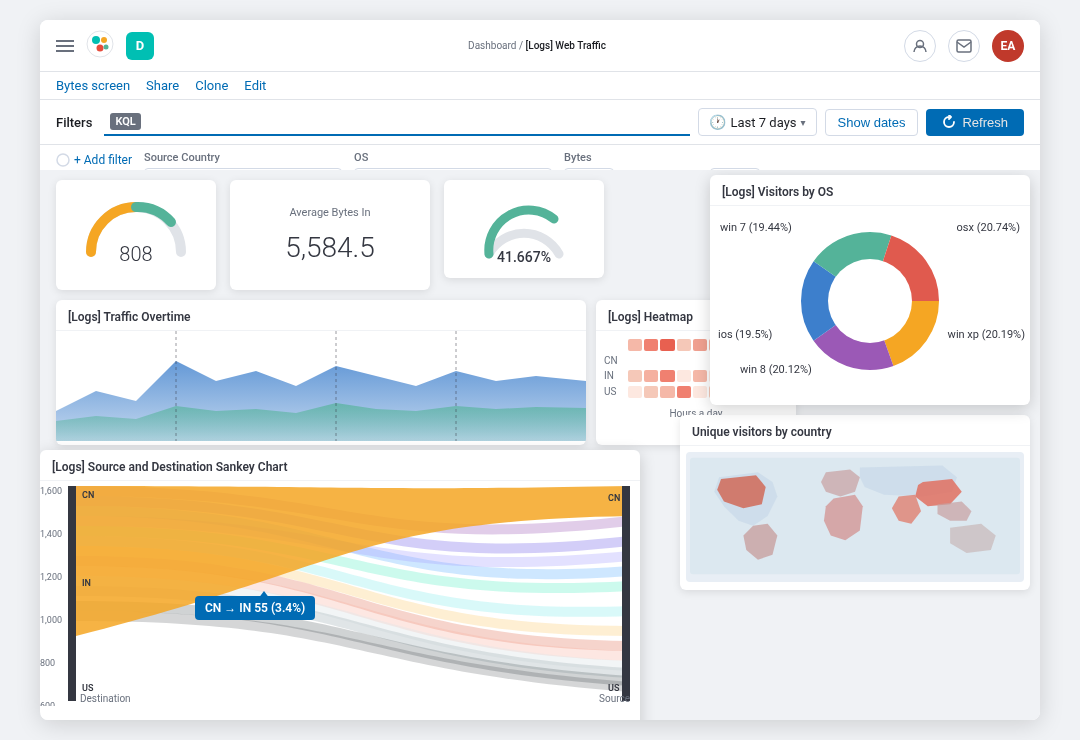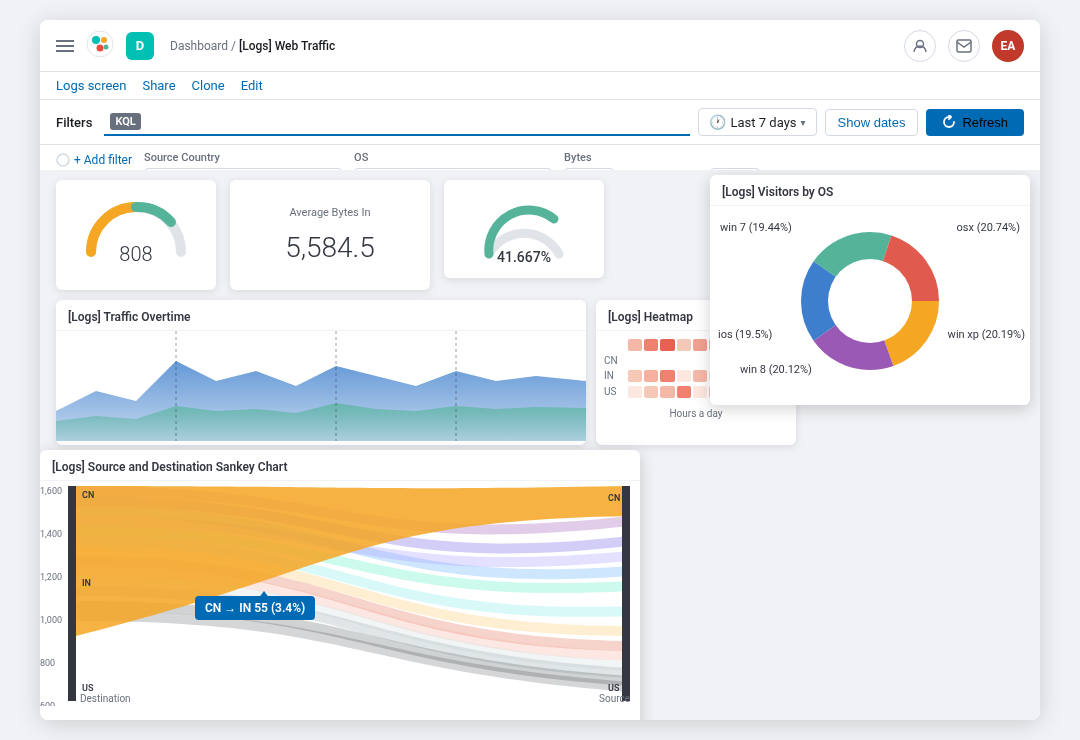--- a/index.html
+++ b/index.html
@@ -36,21 +36,21 @@
     .hamburger-icon span { display: block; width: 18px; height: 2px; background: #69707d; margin: 3px 0; }
     .logo { margin-right: 12px; }
     .logo svg { width: 28px; height: 28px; }
     .app-badge {
       width: 28px; height: 28px; border-radius: 6px;
       background: #00bfb3; color: #fff; font-size: 13px; font-weight: 700;
       display: flex; align-items: center; justify-content: center;
       margin-right: 16px;
     }
     .breadcrumb {
-      font-size: 12px; color: #69707d; flex: 1;
+      font-size: 10px; color: #69707d; flex: 1; text-align: center;
     }
     .breadcrumb .current { color: #1a1c21; font-weight: 500; }
     .nav-icons { display: flex; align-items: center; gap: 12px; }
     .nav-icon-btn {
       width: 32px; height: 32px; border-radius: 50%;
       border: 1px solid #d3dae6; display: flex; align-items: center; justify-content: center;
       cursor: pointer; background: #fff; color: #69707d; font-size: 14px;
     }
     .avatar {
       width: 32px; height: 32px; border-radius: 50%;
@@ -94,21 +94,21 @@
       cursor: pointer; font-size: 13px; color: #1a1c21; background: #fff;
     }
     .time-icon { color: #006bb4; font-size: 14px; }
     .time-text { color: #1a1c21; font-size: 13px; }
     .show-dates-btn {
       border: 1px solid #d3dae6; border-radius: 4px; padding: 5px 12px;
       cursor: pointer; font-size: 13px; color: #006bb4; background: #fff;
     }
     .refresh-btn {
       border: none; border-radius: 4px; padding: 6px 16px;
-      cursor: pointer; font-size: 13px; color: #000000; background: #006bb4;
+      cursor: pointer; font-size: 13px; color: #e5e5e5; background: #006bb4;
       display: flex; align-items: center; gap: 6px; font-weight: 500;
     }
     .add-filter {
       font-size: 12px; color: #006bb4; cursor: pointer;
       display: flex; align-items: center; gap: 4px;
     }
     .filter-group { display: flex; flex-direction: column; gap: 4px; }
     .filter-label { font-size: 11px; color: #69707d; font-weight: 500; }
     .filter-select {
       border: 1px solid #d3dae6; border-radius: 4px; padding: 5px 10px;
@@ -233,21 +233,21 @@
         <svg width="16" height="14" viewBox="0 0 16 14" fill="none">
           <rect x="1" y="1" width="14" height="12" rx="1.5" stroke="#69707d" stroke-width="1.5"></rect>
           <path d="M1 3l7 5 7-5" stroke="#69707d" stroke-width="1.5"></path>
         </svg>
       </div>
       <div class="avatar">EA</div>
     </div>
   </div>
 
   <div class="action-bar">
-    <a class="action-link">Logs screen</a>
+    <a class="action-link">Bytes screen</a>
     <a class="action-link">Share</a>
     <a class="action-link">Clone</a>
     <a class="action-link">Edit</a>
   </div>
 
   <div class="filter-bar">
     <span class="filters-label">Filters</span>
     <div class="search-wrapper">
       <span class="kql-badge">KQL</span>
     </div>
@@ -477,15 +477,45 @@
 
         <div class="sankey-tooltip" style="left:155px;top:115px;">CN → IN 55 (3.4%)</div>
 
         <div style="position:absolute;left:218px;top:110px;width:0;height:0;border-left:6px solid transparent;border-right:6px solid transparent;border-bottom:8px solid #006bb4;z-index:21;"></div>
 
         <div style="position:absolute;bottom:2px;left:40px;font-size:10px;color:#69707d;">Destination</div>
         <div style="position:absolute;bottom:2px;right:10px;font-size:10px;color:#69707d;">Source</div>
       </div>
     </div>
 
+    <div class="worldmap-card" style="right:10px;top:245px;width:350px;height:175px;">
+      <div class="card-title">Unique visitors by country</div>
+      <div style="padding:4px;background:#e8eef5;margin:6px;border-radius:4px;height:130px;overflow:hidden;position:relative;">
+        
+        <svg width="100%" height="120" viewBox="0 0 340 120">
+
+          <rect width="340" height="120" fill="#dce8f0" rx="3"></rect>
+
+          <path d="M30,20 L70,15 L85,25 L90,40 L80,60 L65,70 L50,65 L35,50 L25,35 Z" fill="#c8d8e8" opacity="0.7"></path>
+
+          <path d="M65,70 L80,68 L90,80 L85,100 L70,105 L58,95 L55,80 Z" fill="#c8a0a0" opacity="0.8"></path>
+
+          <path d="M140,15 L165,12 L175,20 L170,35 L155,40 L140,35 L135,25 Z" fill="#c8a0a0" opacity="0.7"></path>
+
+          <path d="M148,42 L170,38 L178,50 L175,75 L160,85 L145,80 L138,65 L140,50 Z" fill="#d4a0a0" opacity="0.9"></path>
+
+          <path d="M175,10 L260,8 L275,20 L270,35 L240,40 L200,38 L180,30 L175,20 Z" fill="#c8d8e8" opacity="0.7"></path>
+
+          <path d="M240,25 L270,22 L280,35 L268,48 L245,50 L232,40 L235,28 Z" fill="#e07060" opacity="0.85"></path>
+
+          <path d="M215,40 L232,38 L238,55 L228,68 L215,65 L208,52 Z" fill="#e08070" opacity="0.8"></path>
+
+          <path d="M255,48 L280,45 L290,55 L285,65 L268,65 L255,58 Z" fill="#c8a0a0" opacity="0.7"></path>
+
+          <path d="M268,72 L300,68 L315,80 L310,95 L285,98 L268,88 Z" fill="#c8b8b8" opacity="0.7"></path>
+
+          <path d="M32,22 L68,18 L78,30 L74,48 L55,52 L35,45 L28,33 Z" fill="#d07060" opacity="0.9"></path>
+        </svg>
+      </div>
+    </div>
 
   </div>
 </div>
 
 </body></html>

